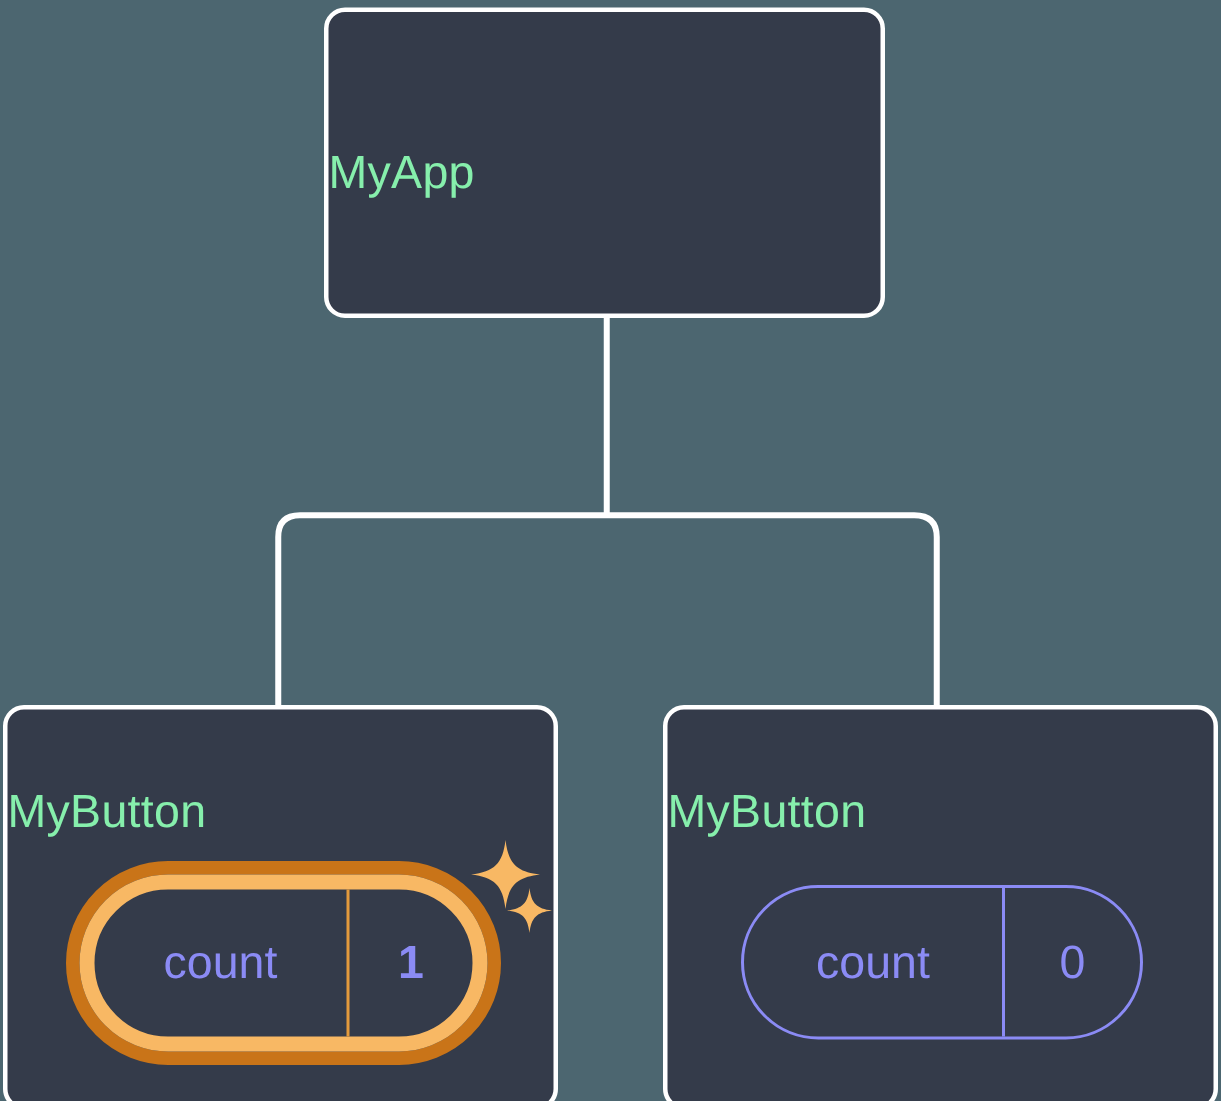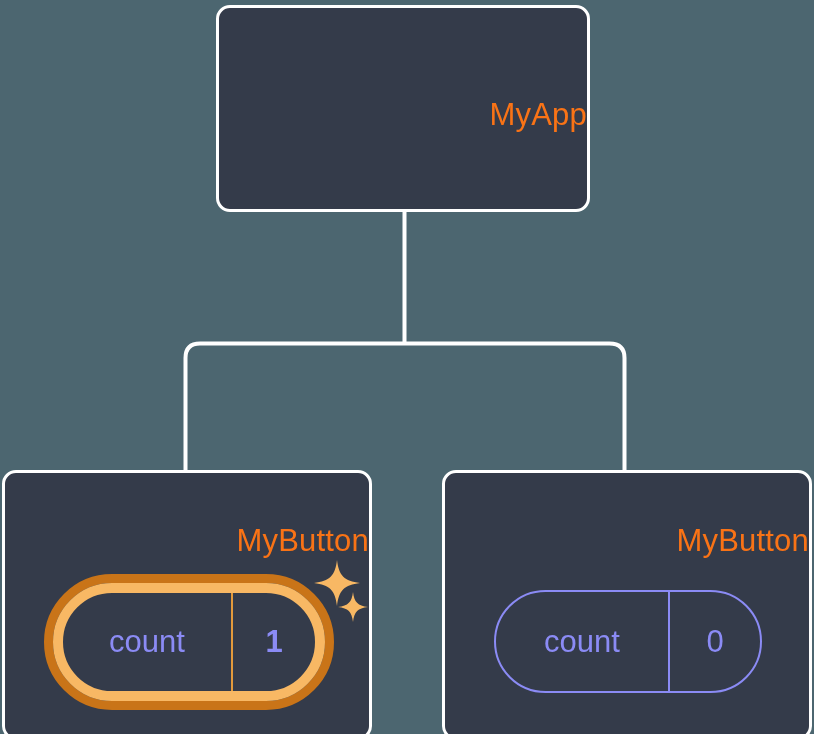--- a/index.html
+++ b/index.html
@@ -34,24 +34,24 @@
 
   
   .node {
     position: absolute;
     background: #343b4a;
     border: 3px solid #ffffff;
     border-radius: 14px;
     box-sizing: border-box;
   }
   .node-title {
-    color: #f97316;
-    font-size: 31px;
-    font-weight: 400;
-    text-align: right;
+    color: #86efac;
+    font-size: 31px;
+    font-weight: 400;
+    text-align: left;
     letter-spacing: 0.2px;
     white-space: nowrap;
   }
 
   
   #node-root {
     left: 216px;
     top: 5px;
     width: 374px;
     height: 207px;
@@ -71,21 +71,21 @@
     height: 270px;
   }
   #node-child-right {
     left: 442px;
     top: 470px;
     width: 370px;
     height: 270px;
   }
   .child .node-title {
     position: absolute;
-    left: 16px;
+    left: 0;
     right: 0;
     top: 50px;
   }
 
   
   .pill {
     position: absolute;
     box-sizing: border-box;
     display: flex;
     align-items: center;

